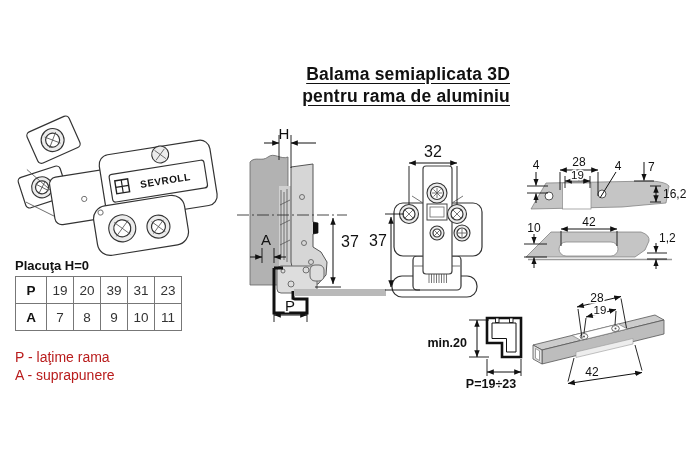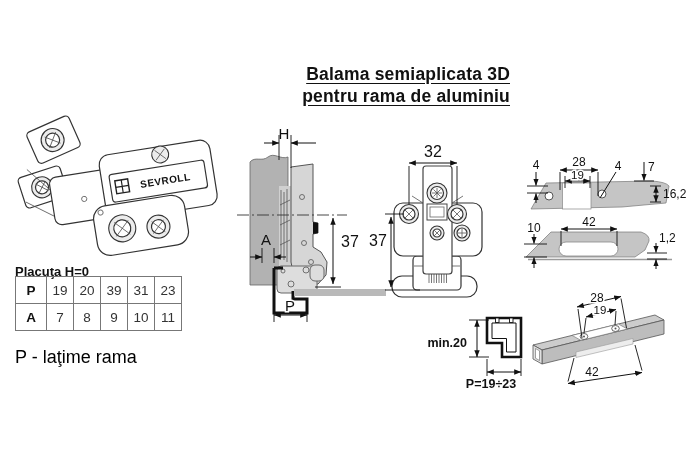--- a/index.html
+++ b/index.html
@@ -2,27 +2,27 @@
 <html><head>
 <meta charset="utf-8">
 <style>
   html,body{margin:0;padding:0;}
   body{width:700px;height:466px;background:#fff;position:relative;overflow:hidden;
        font-family:"Liberation Sans",sans-serif;color:#111;}
   .abs{position:absolute;}
   .title{left:175px;top:63px;width:335px;text-align:right;font-size:17.5px;font-weight:bold;
          line-height:22px;letter-spacing:.2px;color:#111;}
   .title div{text-decoration:underline;text-underline-offset:3px;}
-  .plate-title{left:15px;top:258px;font-size:13px;font-weight:bold;color:#111;margin-top:6px;}
+  .plate-title{left:15px;top:258px;font-size:13px;font-weight:bold;color:#111;}
   .plate-tablewrap{left:15px;top:276px;}
   table.plate{border-collapse:collapse;}
   table.plate td{border:1px solid #777;width:26px;height:26px;text-align:center;
                  font-size:13.5px;color:#333;padding:0;}
   table.plate td.hd{width:30px;font-weight:bold;color:#111;}
-  .legend{left:15px;top:348px;font-size:18px;color:#000000;line-height:18px;}
+  .legend{left:15px;top:348px;font-size:14px;color:#b91c1c;line-height:18px;}
   svg text{font-family:"Liberation Sans",sans-serif;fill:#111;}
   .ln{stroke:#111;stroke-width:1;fill:none;}
   .tick{stroke:#111;stroke-width:0.9;fill:none;}
   .thin{stroke:#555;stroke-width:0.8;fill:none;}
   .ph{fill:#fff;stroke:#333;stroke-width:1.2;}
   .ph2{fill:#ececec;stroke:#333;stroke-width:1.1;}
   .t16{font-size:16px;} .t15{font-size:15px;} .t12{font-size:12px;} .t11{font-size:11.5px;}
   .t13b{font-size:12.5px;font-weight:700;}
   .halo{paint-order:stroke;stroke:#fff;stroke-width:3px;}
 </style>
@@ -284,13 +284,14 @@
       <td>9</td>
       <td>10</td>
       <td>11</td>
     </tr>
   </tbody>
     </table>
 </div>
 
 <div class="abs legend">
   <div>P - laţime rama</div>
+  <div>A - suprapunere</div>
 </div>
 
 </body></html>

